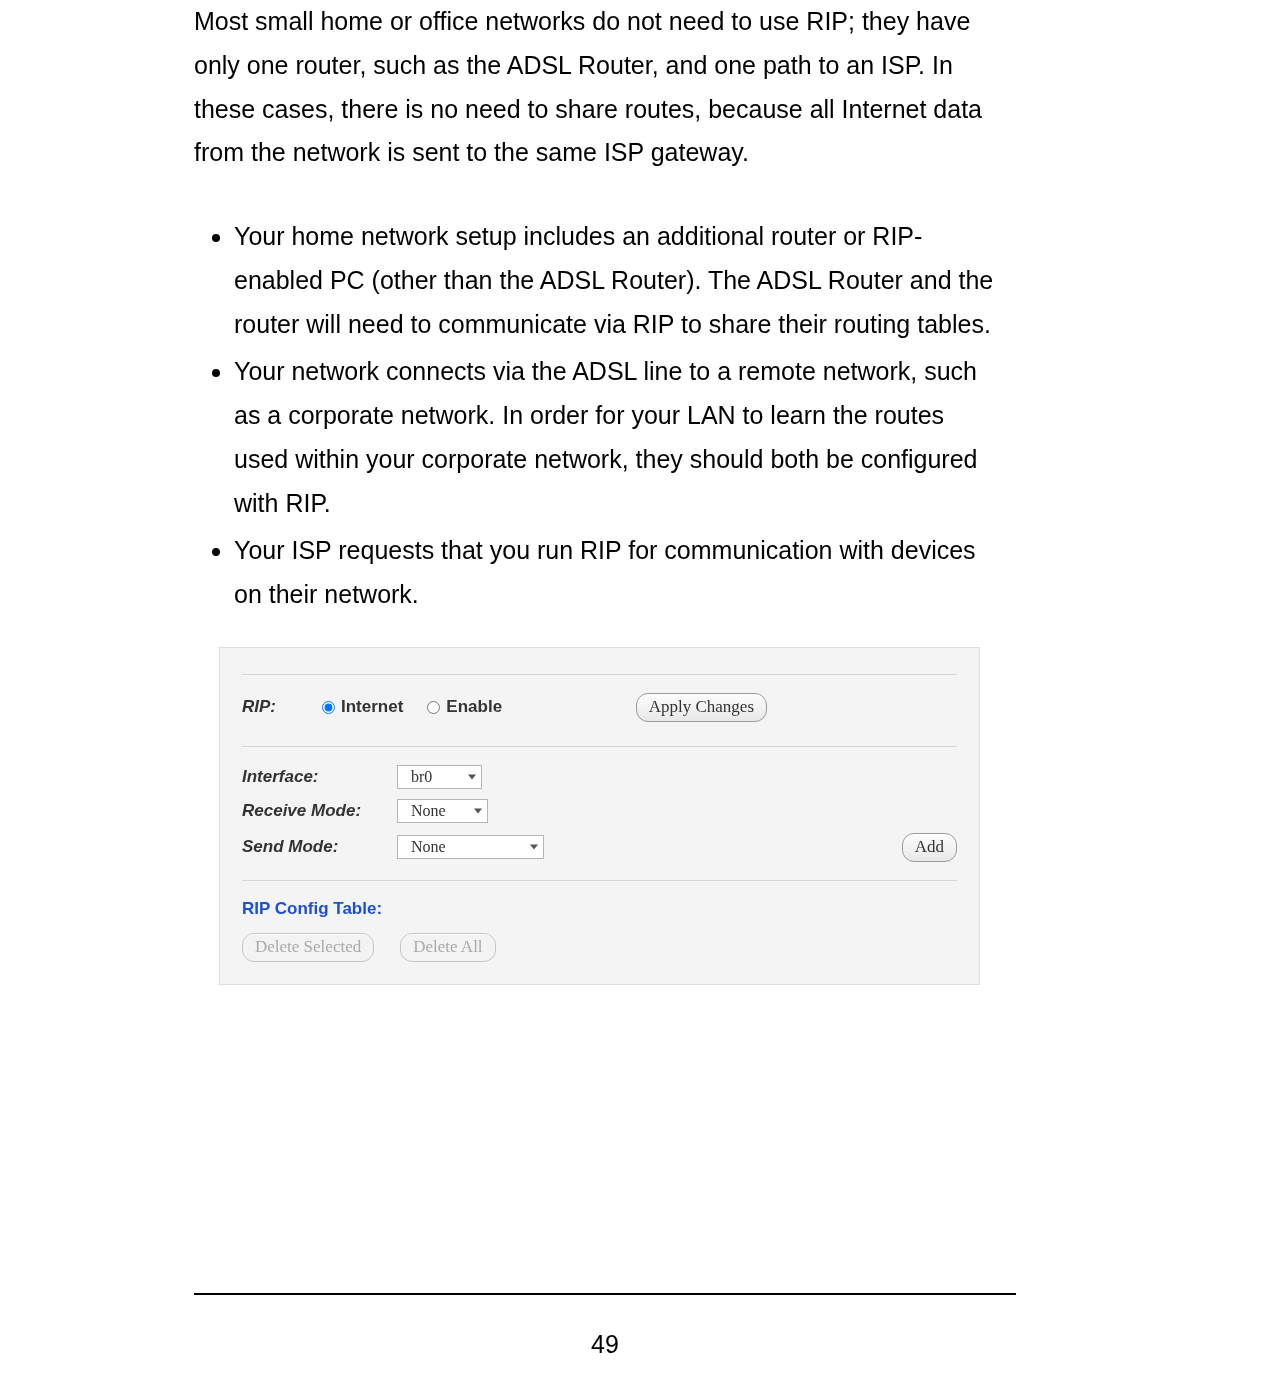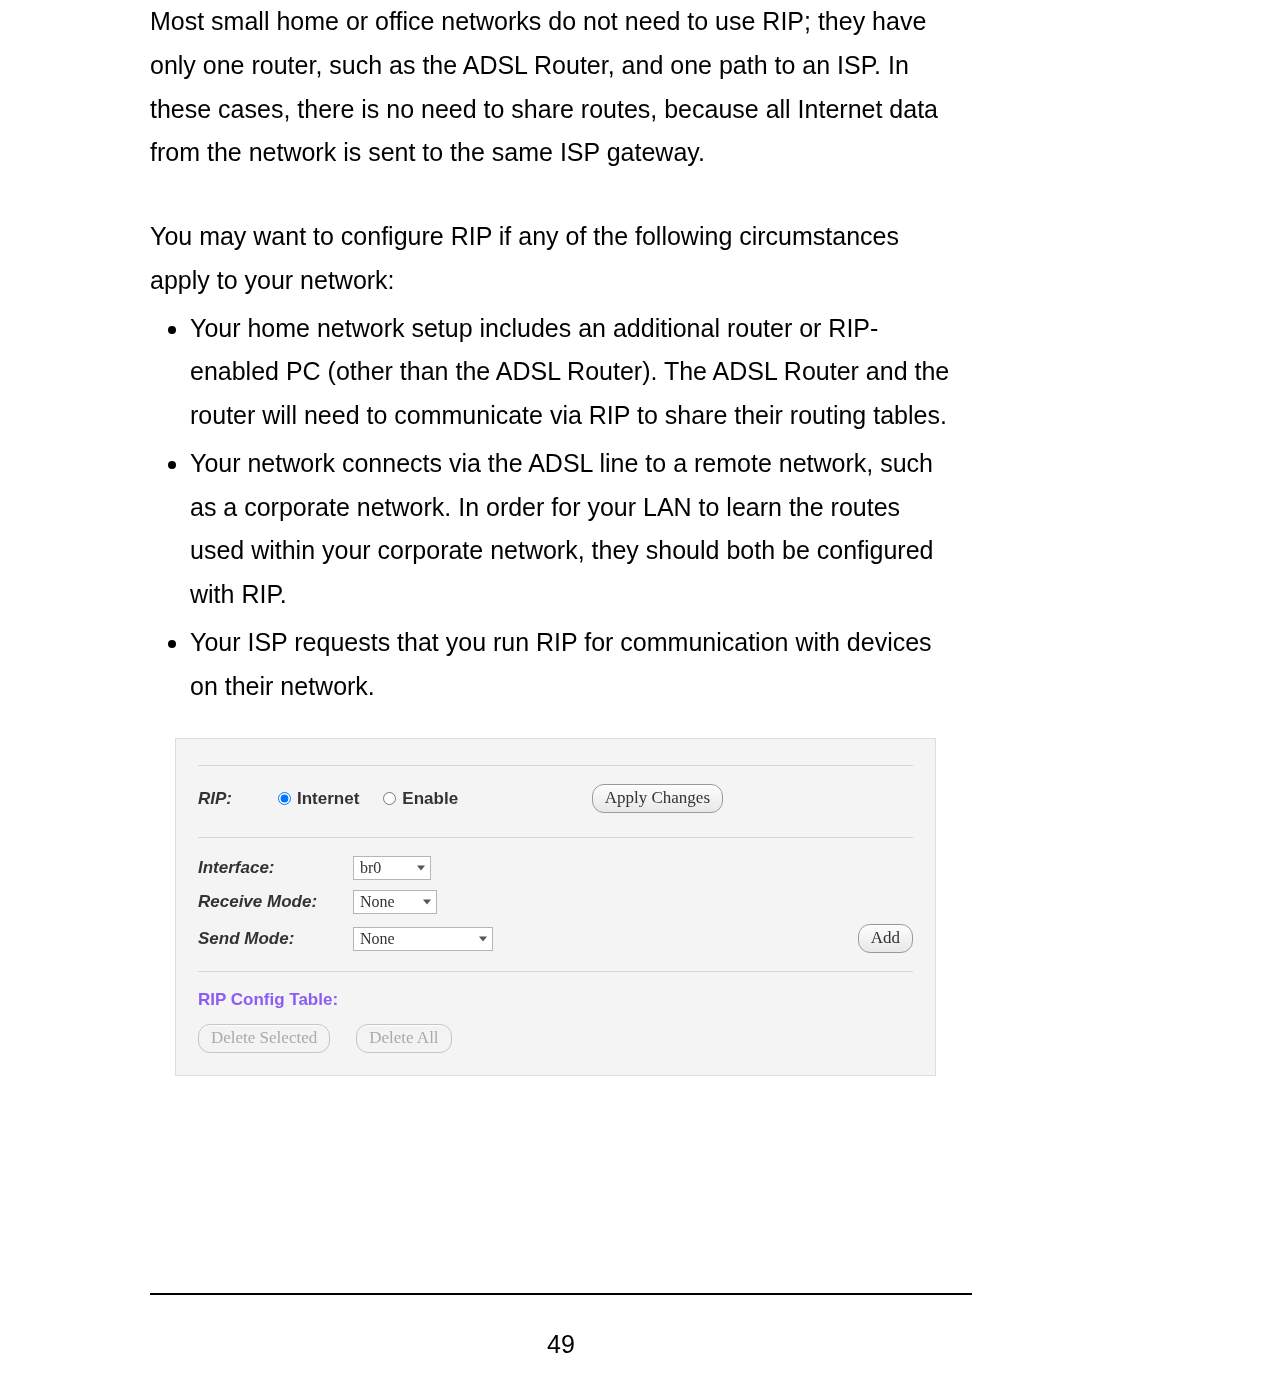--- a/index.html
+++ b/index.html
@@ -8,20 +8,21 @@
     background: #ffffff;
     font-family: Arial, Helvetica, sans-serif;
     color: #000;
   }
   .page {
     width: 1111px;
     min-height: 1399px;
     box-sizing: border-box;
     padding: 0 150px 0 150px;
     position: relative;
+    margin-left: 44px;
   }
   .body-text {
     font-size: 25px;
     line-height: 1.75;
     color: #000;
   }
   .para { margin-bottom: 40px; }
   ul.bullets {
     list-style: disc;
     margin: 0 0 30px 0;
@@ -98,39 +99,39 @@
     border-color: #c5c5c5;
     background: #f3f3f3;
   }
   .select-wrap {
     position: relative;
     display: inline-flex;
     align-items: center;
     border: 1px solid #b5b5b5;
     background: #fff;
     height: 22px;
-    padding: 0 22px 0 6px;
+    padding: 0 22px 0 13px;
     font-family: "Times New Roman", serif;
     font-size: 16px;
     color: #333;
   }
   .select-wrap .caret {
     position: absolute;
     right: 5px;
     top: 50%;
     transform: translateY(-50%);
     width: 0; height: 0;
     border-left: 4px solid transparent;
     border-right: 4px solid transparent;
     border-top: 5px solid #555;
   }
   .table-title {
     font-weight: bold;
     font-size: 17px;
-    color: #8b5cf6;
+    color: #1d4ed8;
     margin: 10px 0 6px 0;
   }
   table.cfg {
     width: 100%;
     border-collapse: collapse;
   }
   table.cfg th {
     background: #c6c6c6;
     font-weight: normal;
     font-size: 16px;
@@ -158,21 +159,20 @@
     font-size: 25px;
   }
 </style>
 </head>
 <body>
 
 <div class="page">
 
   <div class="body-text para">Most small home or office networks do not need to use RIP; they have only one router, such as the ADSL Router, and one path to an ISP. In these cases, there is no need to share routes, because all Internet data from the network is sent to the same ISP gateway.</div>
 
-  <div class="body-text" style="margin-bottom:4px">You may want to configure RIP if any of the following circumstances apply to your network:</div>
 
   <ul class="bullets">
     <li>Your home network setup includes an additional router or RIP-enabled PC (other than the ADSL Router). The ADSL Router and the router will need to communicate via RIP to share their routing tables.</li>
     <li>Your network connects via the ADSL line to a remote network, such as a corporate network. In order for your LAN to learn the routes used within your corporate network, they should both be configured with RIP.</li>
     <li>Your ISP requests that you run RIP for communication with devices on their network.</li>
   </ul>
 
   <div class="panel">
     <div class="hr"></div>
 

